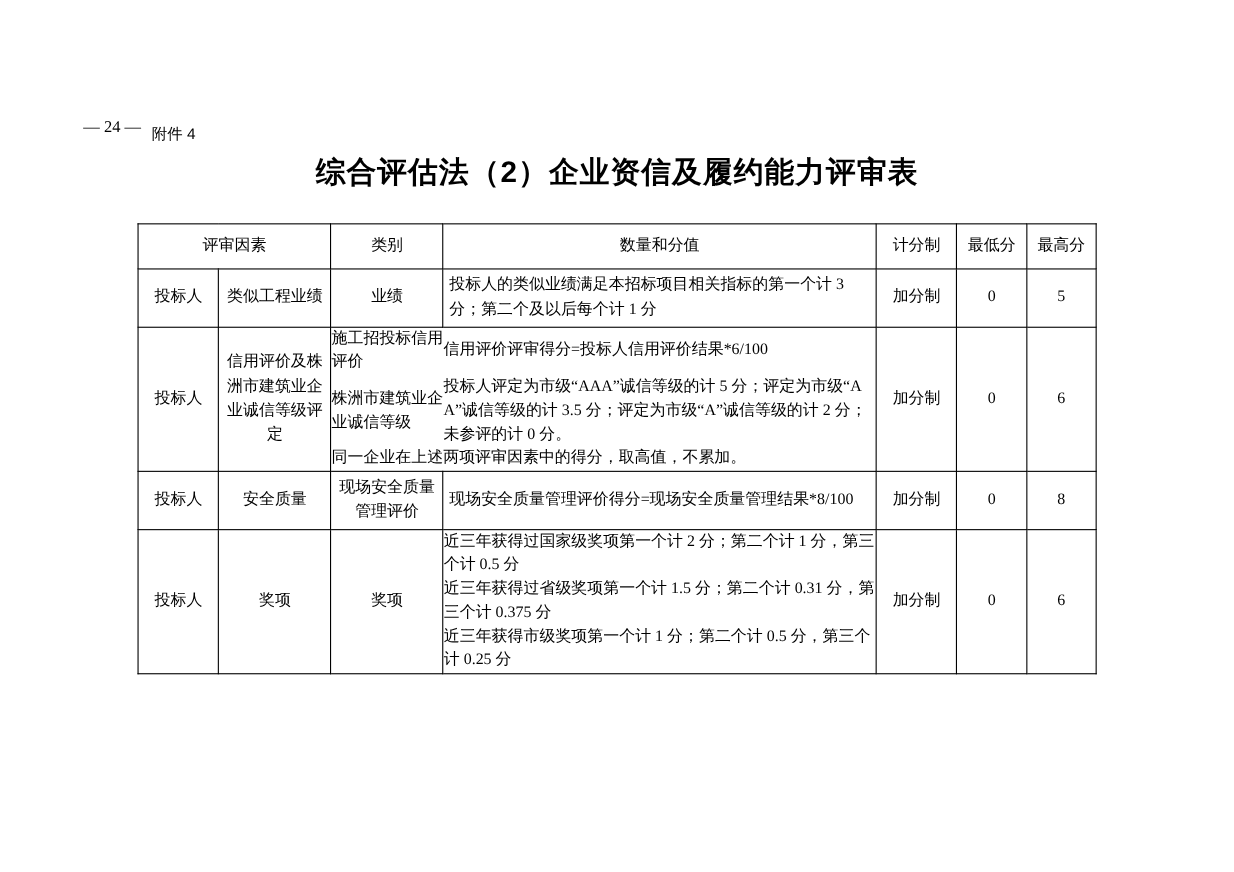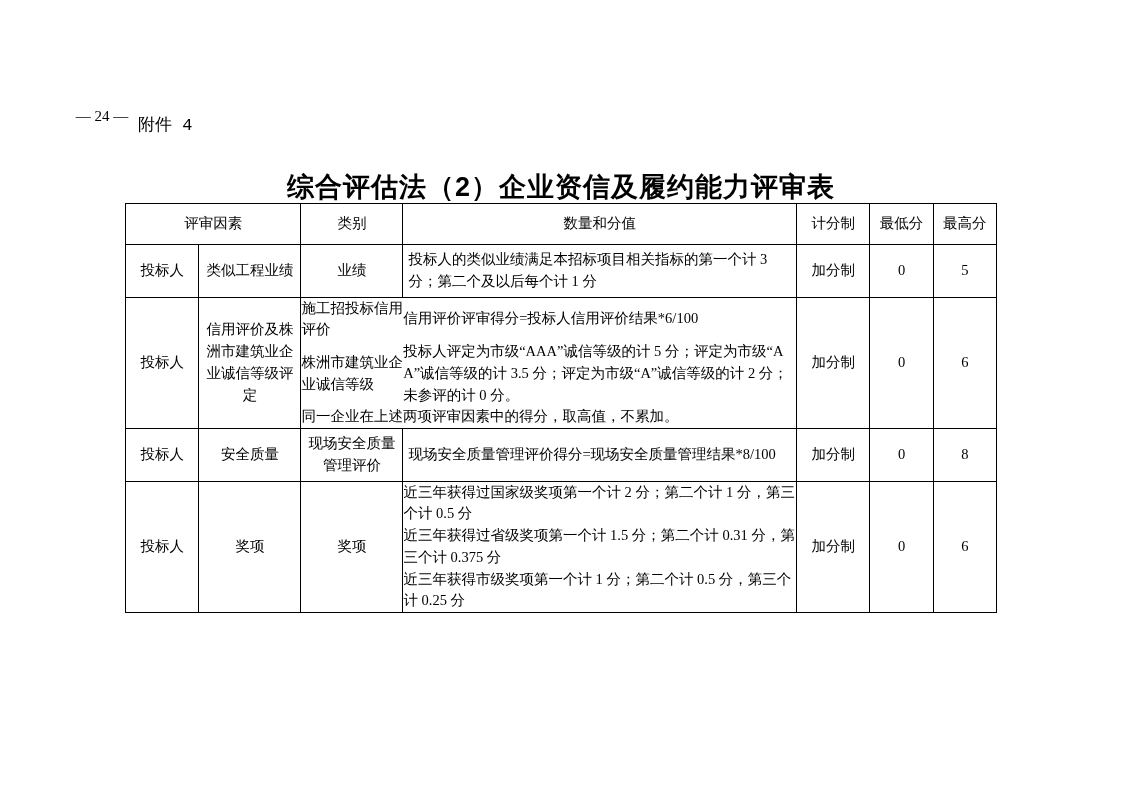--- a/index.html
+++ b/index.html
@@ -33,37 +33,36 @@
     font-family: "Liberation Serif", serif;
     letter-spacing: 0px;
     color: #000;
   }
 
   
   .attachment-label {
     position: absolute;
     left: 138px;
     top: 113px;
-    font-size: 17px;
-    font-family: Liberation Mono, monospace;
+    font-size: 14px;
+    font-family: Liberation Sans, sans-serif;
     color: #000;
   }
 
   
   .doc-title {
     position: absolute;
     left: 0;
     top: 138px;
     width: 1122px;
     text-align: center;
     font-size: 27px;
     font-weight: bold;
     font-family: "Liberation Sans", sans-serif;
     letter-spacing: 1px;
-    margin-top: 31px;
   }
 
   
   .tbl-wrap {
     position: absolute;
     left: 125px;
     top: 203px;
     width: 872px;
   }
   table.main {

